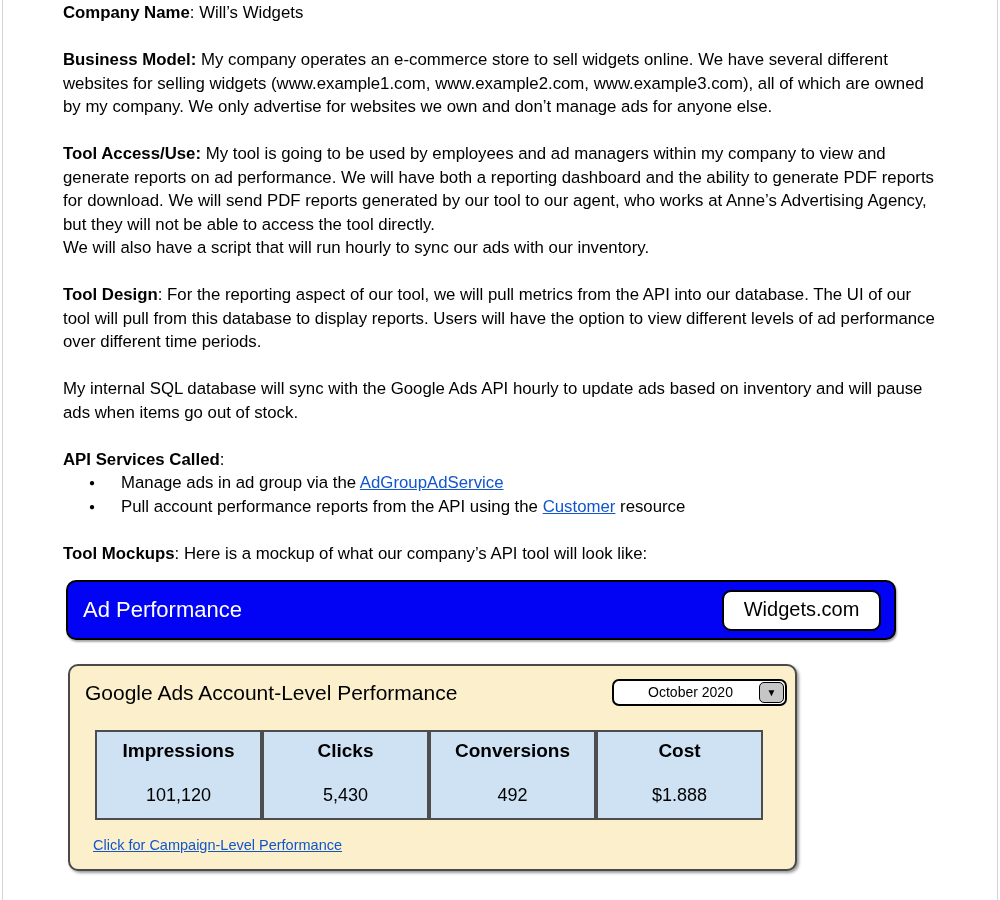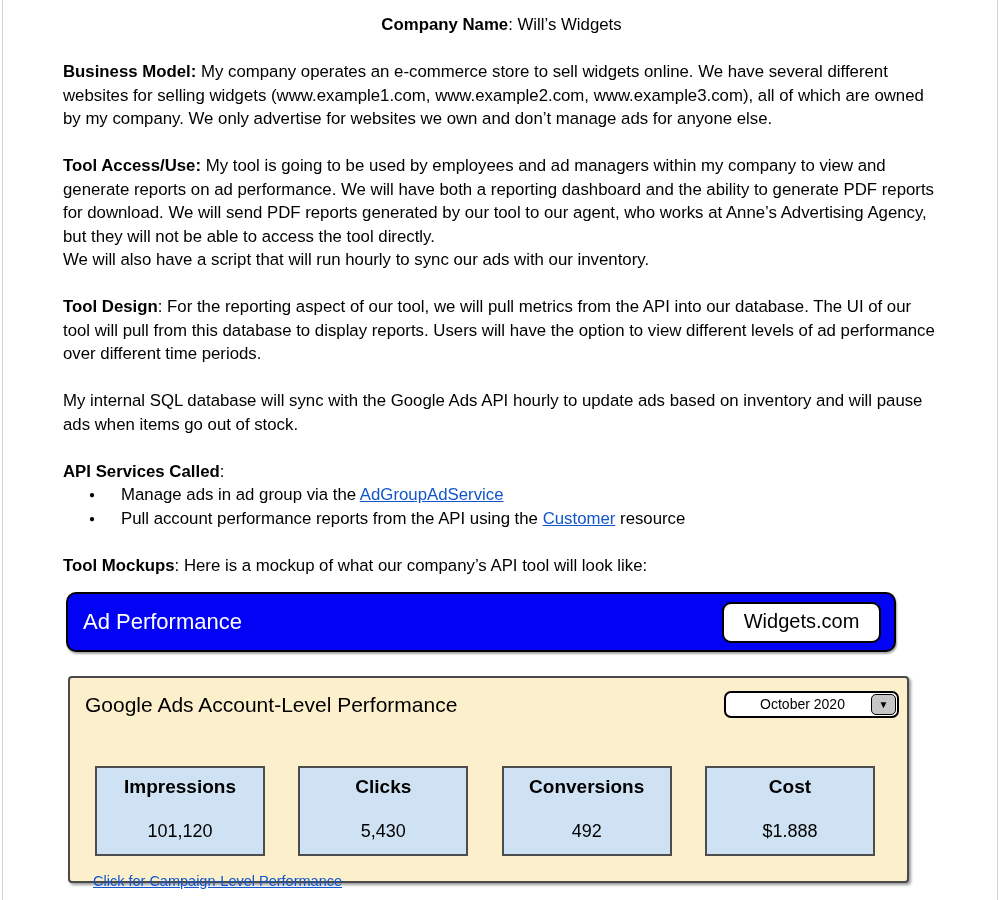--- a/index.html
+++ b/index.html
@@ -17,21 +17,21 @@
     border-right: 1px solid #d4d4d4;
     overflow: hidden;
     background: #ffffff;
   }
   .content {
     padding: 1px 57px 0 60px;
     font-size: 16.8px;
     line-height: 23.5px;
   }
   .content p { margin: 23.5px 0 0 0; }
-  .content p.first { margin-top: 12px; text-align: center; }
+  .content p.first { margin-top: 0; }
   .bold { font-weight: 700; }
   a.doclink, .doclink {
     color: var(--link, #1155CC);
     text-decoration: underline;
     cursor: pointer;
   }
   ul.bullets {
     margin: 0;
     padding: 0;
     list-style: none;
@@ -78,26 +78,26 @@
     display: flex;
     align-items: center;
     justify-content: center;
     font-size: 20px;
     color: #000;
     cursor: pointer;
   }
   .mockup-panel {
     box-sizing: border-box;
     margin: 24px 0 0 5px;
-    width: 841px;
+    width: 729px;
     height: 207px;
     background: var(--panel-bg, #FCF0CC);
     border: 2px solid #4a4a4a;
     box-shadow: 2px 2px 3px #9a9a9a;
-    border-radius: 4px;
+    border-radius: 10px;
   }
   .panel-head {
     display: flex;
     align-items: center;
     justify-content: space-between;
     padding: 13px 8px 0 15px;
   }
   .panel-title { font-size: 21px; }
   .dropdown {
     box-sizing: border-box;
@@ -127,21 +127,21 @@
     display: flex;
     align-items: center;
     justify-content: center;
     font-size: 10px;
     color: #000;
   }
   .cards-row {
     display: flex;
     justify-content: space-between;
     padding: 0 32px 0 25px;
-    margin-top: 48px;
+    margin-top: 24px;
   }
   .metric-card {
     box-sizing: border-box;
     width: 170px;
     height: 90px;
     background: var(--card-bg, #CFE2F3);
     border: 2px solid #4d4d4d;
     display: flex;
     flex-direction: column;
     justify-content: space-between;

